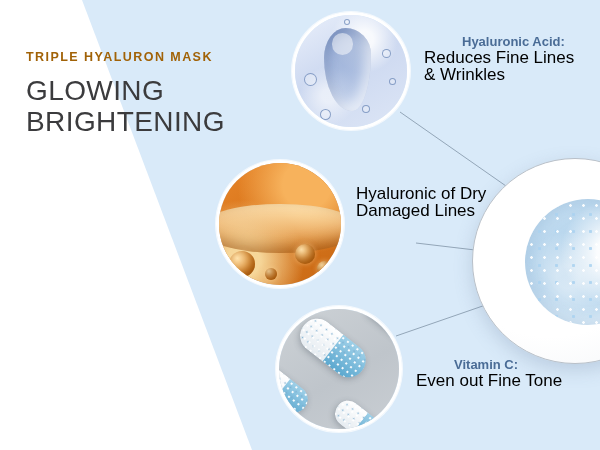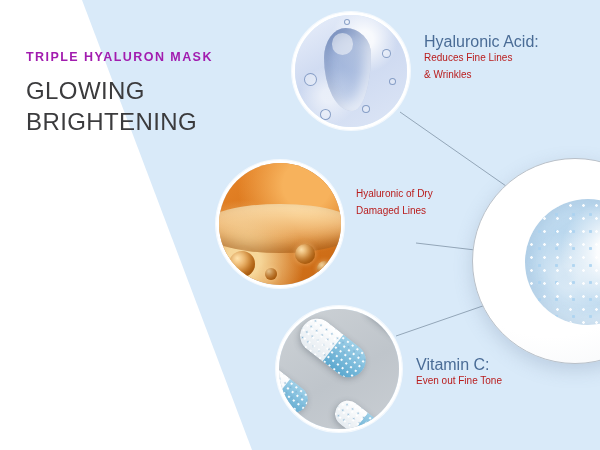--- a/index.html
+++ b/index.html
@@ -20,25 +20,25 @@
   .bg-wedge {
     position:absolute; inset:0;
     background:#ffffff;
     clip-path: polygon(0 0, 82px 0, 252px 450px, 0 450px);
   }
 
   
   .text-block { position:absolute; left:26px; top:50px; width:240px; }
   .eyebrow {
     font-size:12.5px; font-weight:bold; letter-spacing:1.45px;
-    color:#a21caf; white-space:nowrap;
+    color:#a16207; white-space:nowrap;
   }
   .headline {
     margin-top:11px;
-    font-size:24px; line-height:31px; font-weight:400;
+    font-size:28px; line-height:31px; font-weight:400;
     letter-spacing:0.4px; color:#3b3b3d;
   }
   .headline div { white-space:nowrap; }
 
   
   .connectors { position:absolute; inset:0; pointer-events:none; }
 
   
   .circle {
     position:absolute; border-radius:50%;
@@ -137,23 +137,23 @@
     position:absolute; inset:0; border-radius:50%;
     background-image:
       radial-gradient(circle, rgba(255,255,255,.9) 1px, rgba(255,255,255,0) 1.6px),
       radial-gradient(circle, rgba(170,210,240,.85) 1.3px, rgba(170,210,240,0) 1.9px);
     background-size:13px 13px, 17px 17px;
     background-position:0 0, 6px 7px;
   }
 
   
   .callout { position:absolute; }
-  .co-title { font-size:16px; font-weight:normal; color:#4a6c96; line-height:17px; }
+  .co-title { font-size:13px; font-weight:bold; color:#4a6c96; line-height:17px;margin-left:38px; }
   .co-title .colon { color:#4a6c96; }
-  .co-desc { font-size:10px; line-height:16.5px; color:#b91c1c; }
+  .co-desc { font-size:17px; line-height:16.5px; color:#000000; }
   .co-ha  { left:424px; top:33px;  width:170px; }
   .co-caf { left:356px; top:186px; width:150px; }
   .co-vc  { left:416px; top:356px; width:182px; }
 </style>
 </head>
 <body>
 
 <div id="stage">
 
   <div class="bg-blue"></div>

